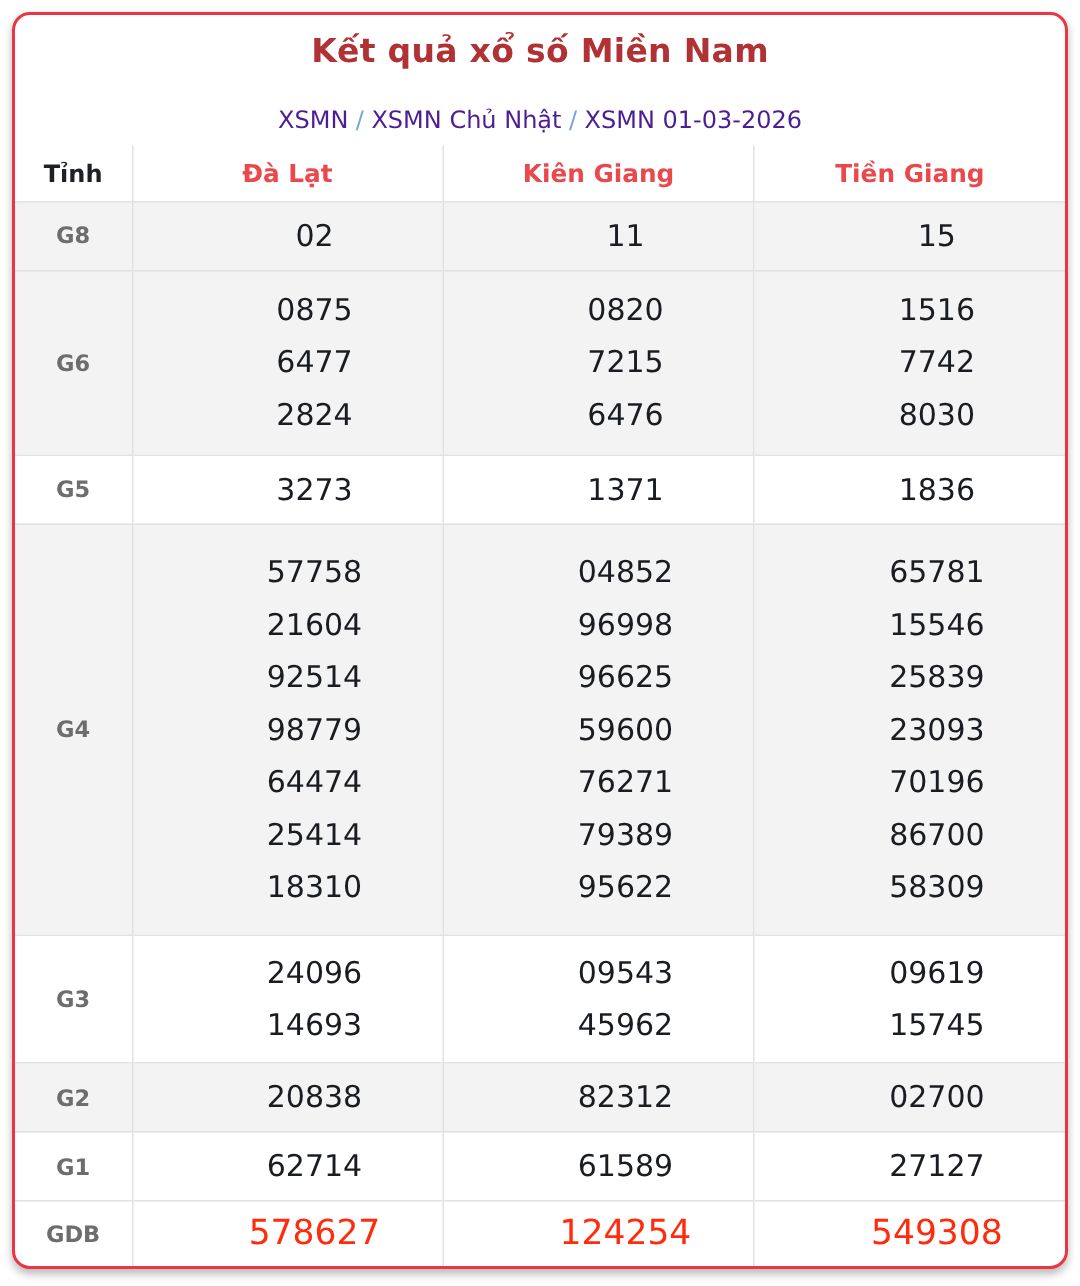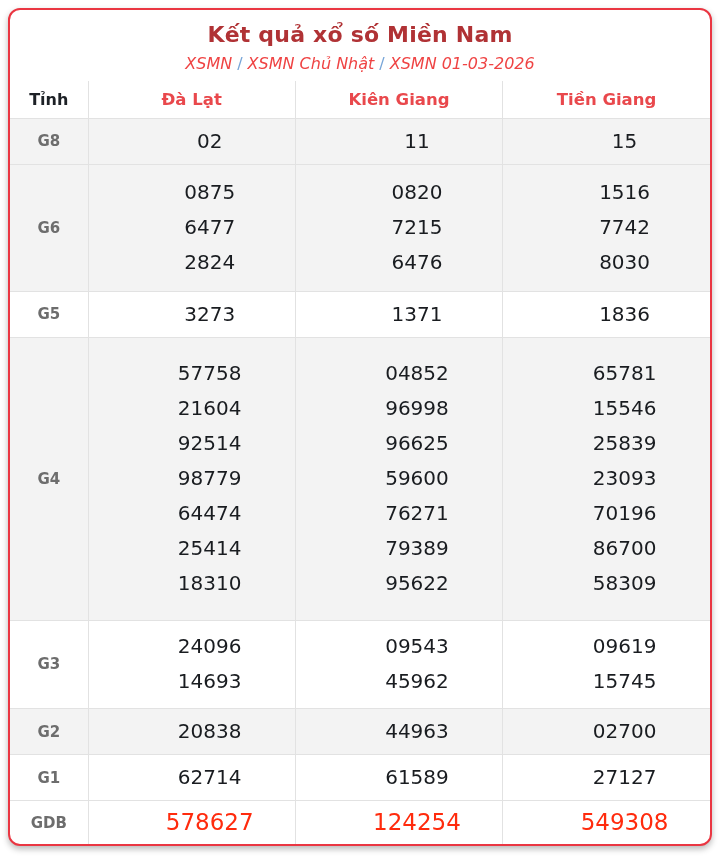--- a/index.html
+++ b/index.html
@@ -19,28 +19,27 @@
     box-shadow: 0 3px 6px rgba(0,0,0,.28);
     display: flex;
     flex-direction: column;
   }
   .card-head { text-align: center; padding: 12px 6px 8px; flex: 0 0 auto; }
   .page-title {
     color: #b03235;
     font-size: 22px;
     font-weight: bold;
     letter-spacing: .2px;
-    margin-bottom: 7px;
+    margin-bottom: 23px;
   }
   .breadcrumb { font-size: 16px; font-weight: 500; }
   .breadcrumb a {
-    color: #ef4444;
+    color: #4c1d95;
     text-decoration: none;
     cursor: pointer;
-    font-style: italic;
   }
   .breadcrumb .sep { color: #77a5d8; padding: 0 5px; }
 
   .table-wrap { flex: 1 1 auto; display: flex; }
   table.results {
     width: 100%;
     border-collapse: collapse;
     table-layout: fixed;
   }
   .results th, .results td {
@@ -198,21 +197,21 @@
               <div class="num">09619</div>
               <div class="num">15745</div>
             </td>
           </tr>
           <tr class="stripe r-single ">
             <td class="prize-label">G2</td>
             <td class="val-cell">
               <div class="num">20838</div>
             </td>
             <td class="val-cell">
-              <div class="num">44963</div>
+              <div class="num">82312</div>
             </td>
             <td class="val-cell">
               <div class="num">02700</div>
             </td>
           </tr>
           <tr class="r-single ">
             <td class="prize-label">G1</td>
             <td class="val-cell">
               <div class="num">62714</div>
             </td>

